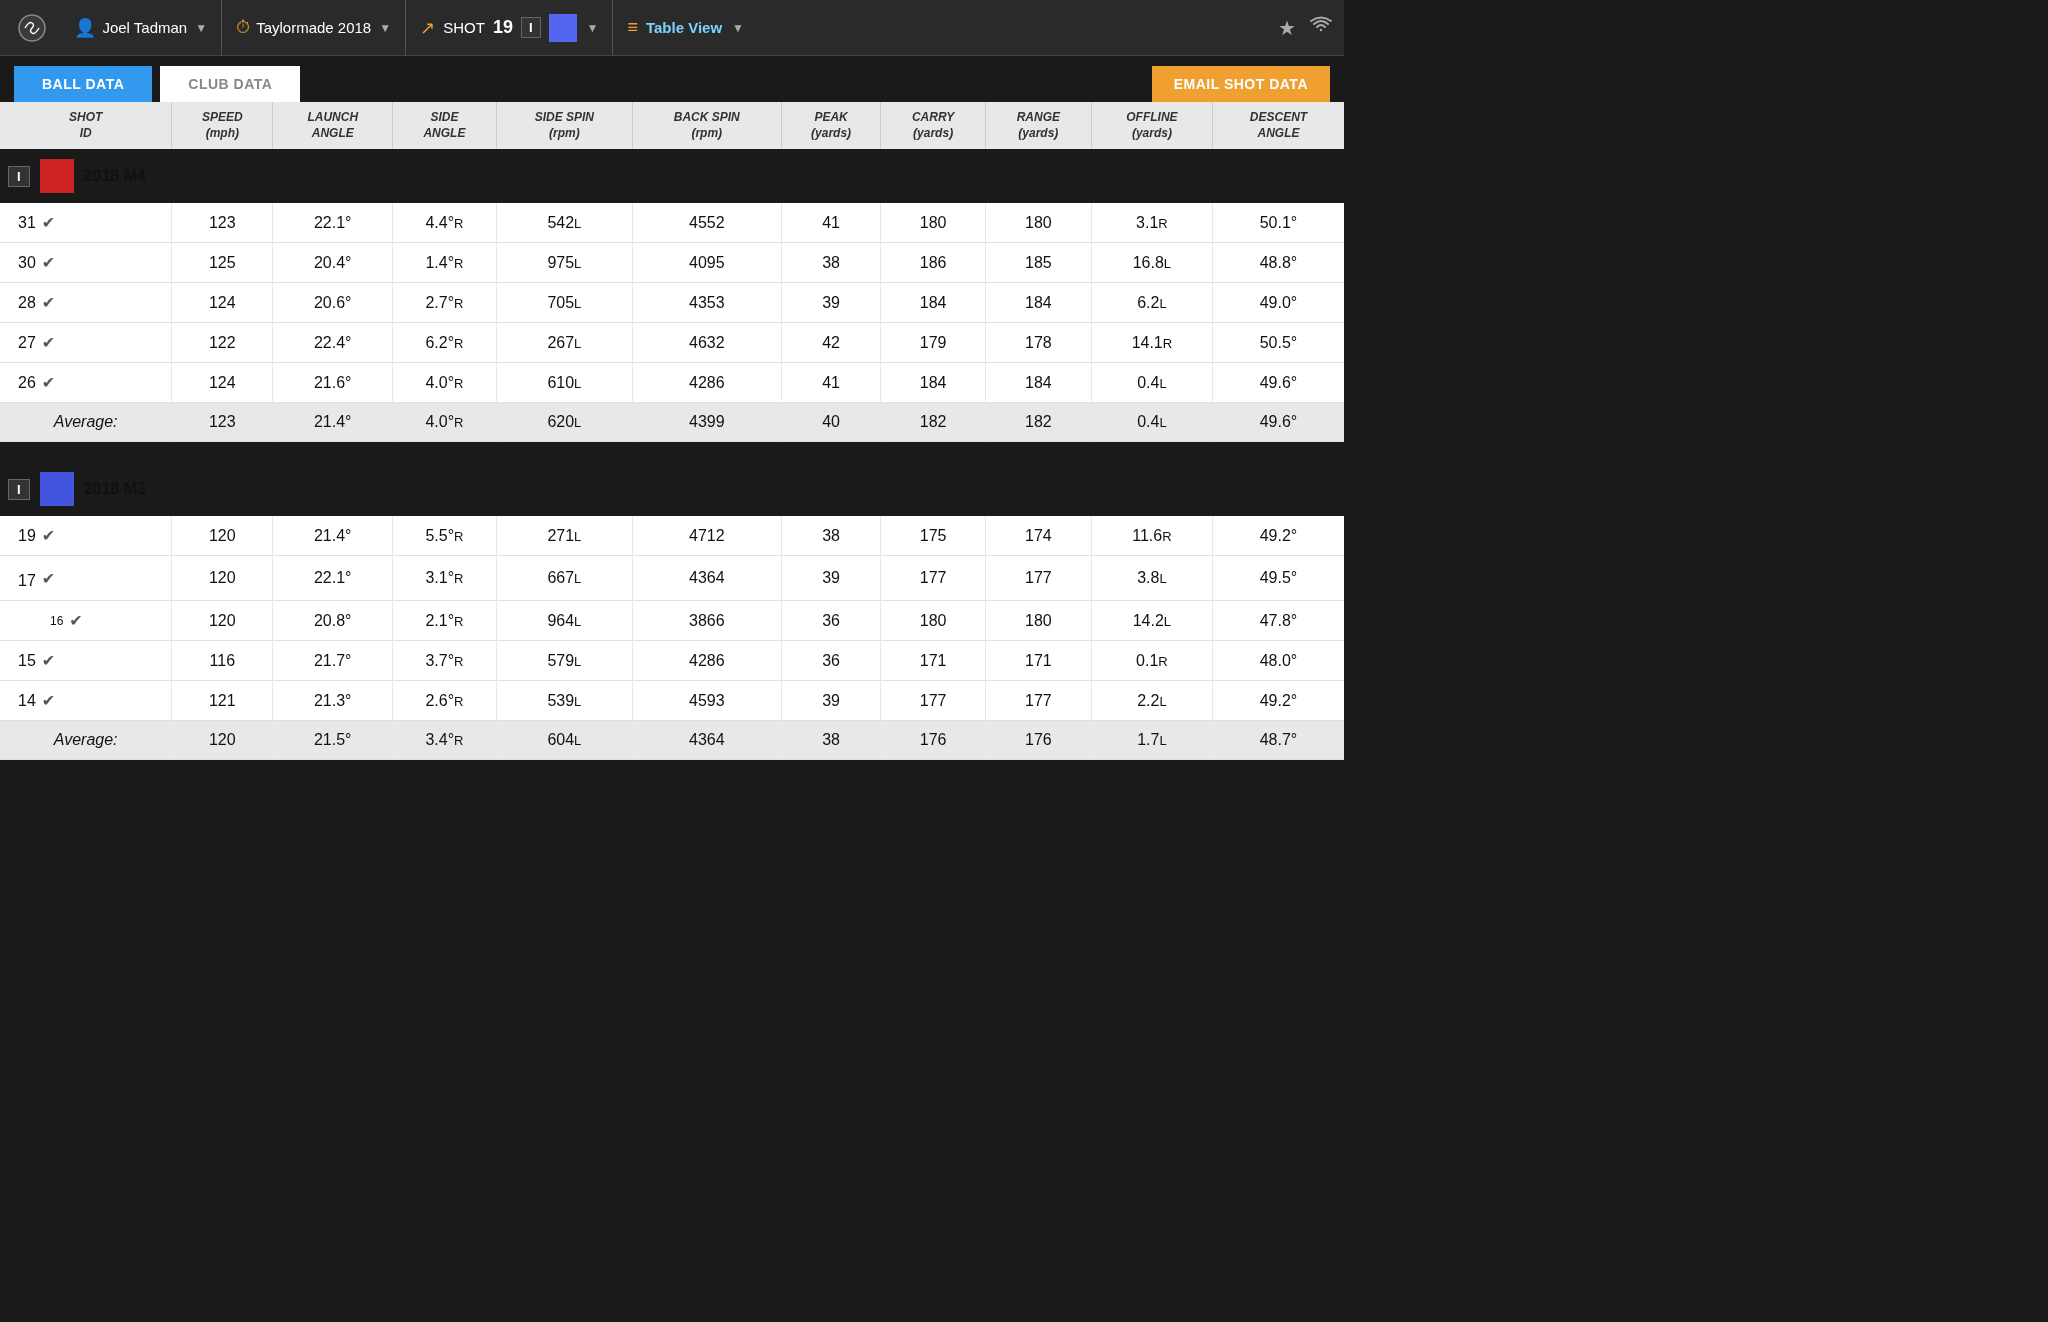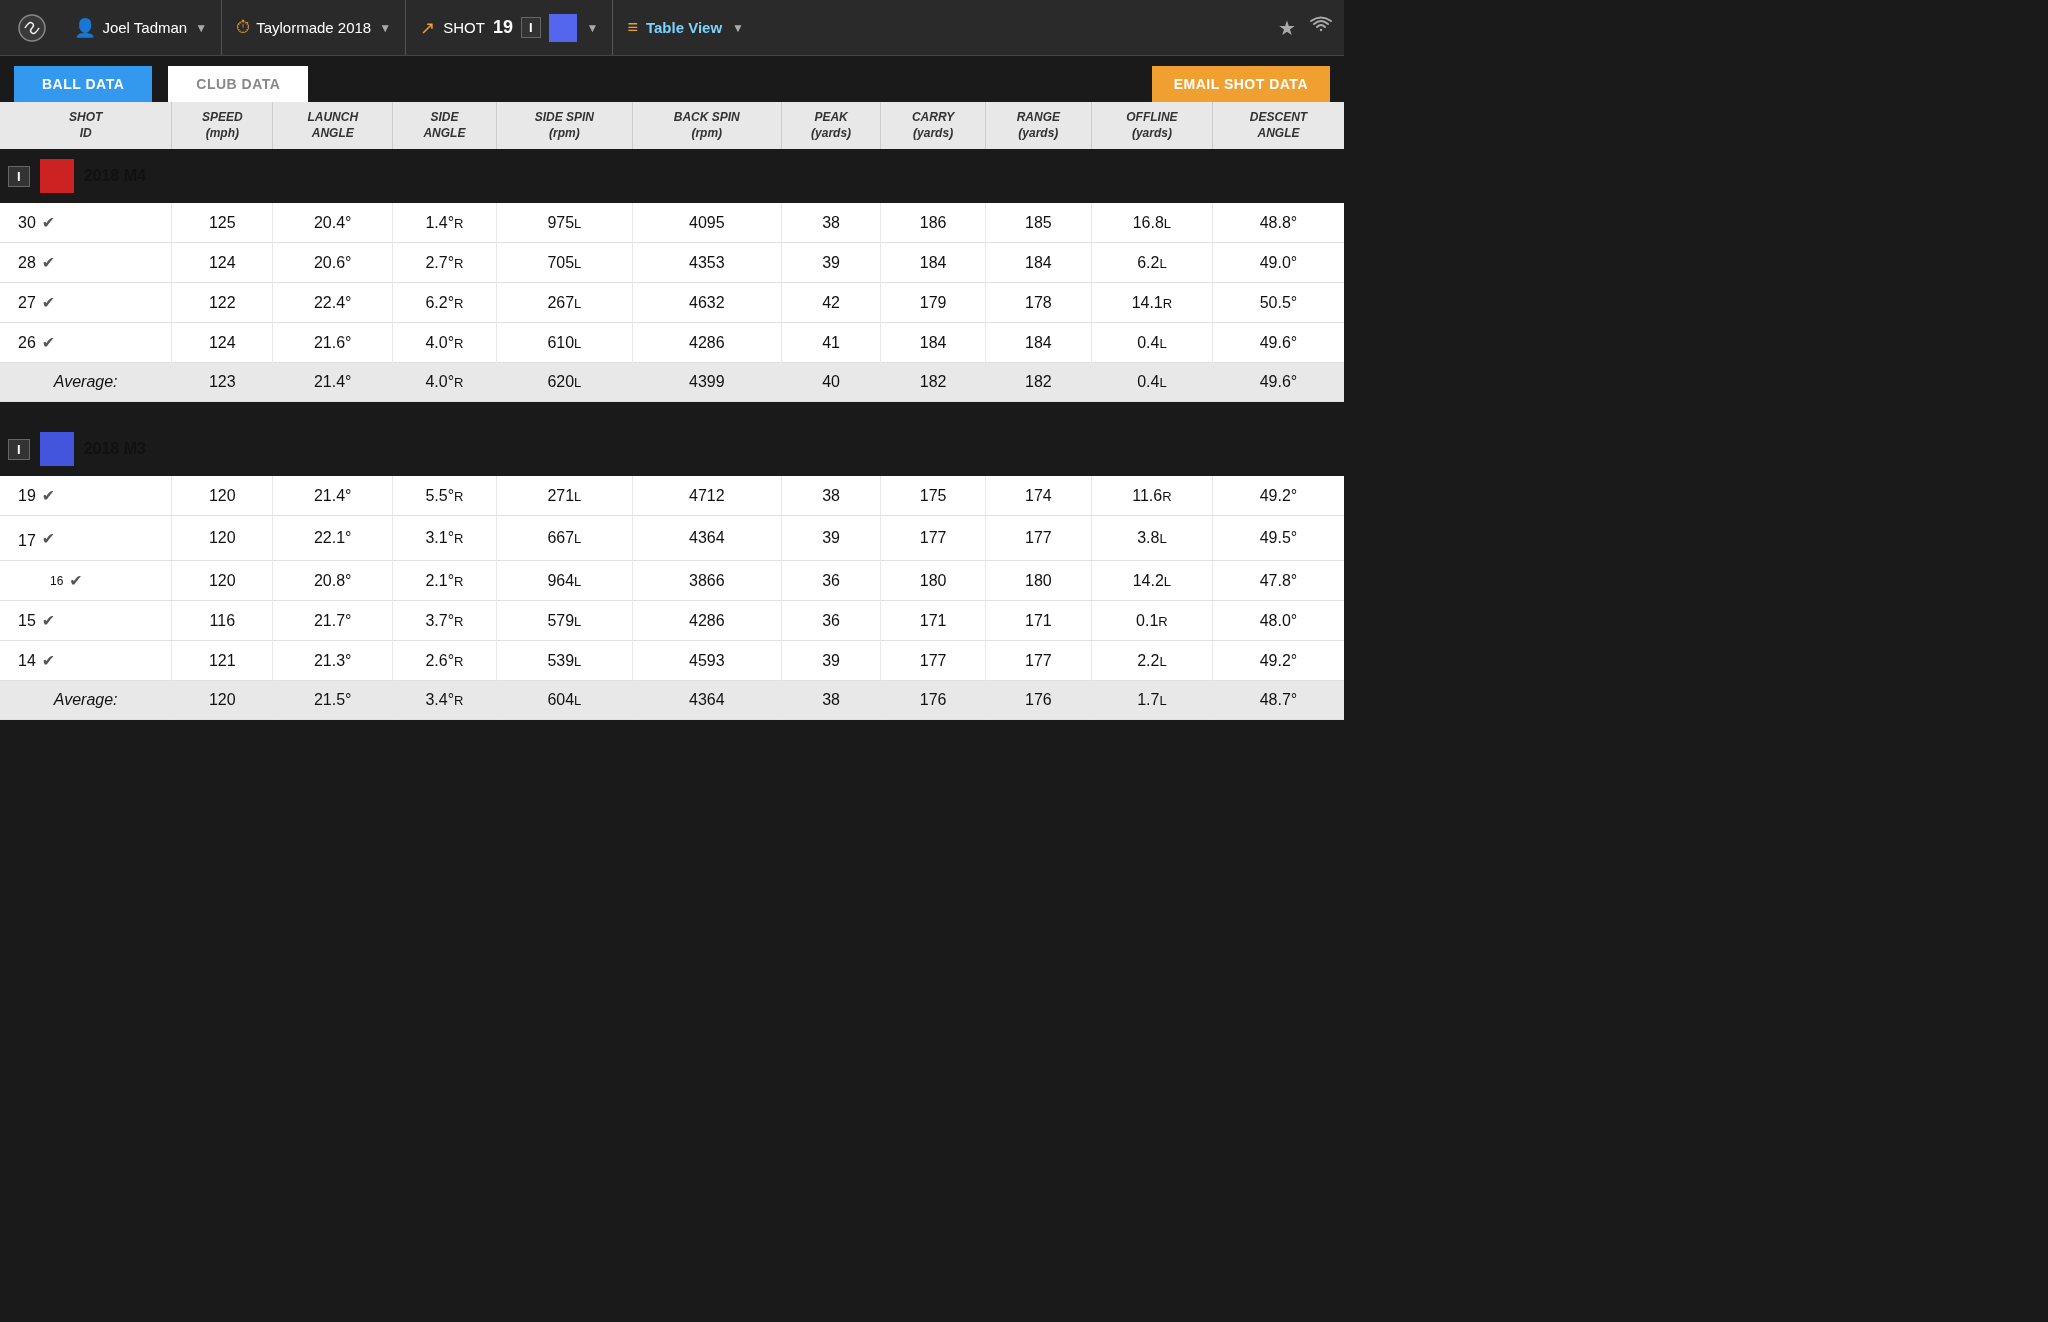--- a/index.html
+++ b/index.html
@@ -126,21 +126,21 @@
     
     .tab-bar {
       display: flex;
       align-items: center;
       background: #1a1a1a;
       padding: 10px 14px 0 14px;
       justify-content: space-between;
     }
     .tab-buttons {
       display: flex;
-      gap: 16px;
+      gap: 8px;
     }
     .tab-btn {
       padding: 10px 28px;
       font-size: 14px;
       font-weight: 700;
       cursor: pointer;
       border: none;
       letter-spacing: 0.5px;
     }
     .tab-btn.active {
@@ -363,20 +363,38 @@
             <div class="group-header-inner">
               <span class="group-i-badge">I</span>
               <span class="group-color-red"></span>
               <span>2018 M4</span>
             </div>
           </td>
         </tr>
         <tr class="data-row">
           <td>
             <div class="shot-id-cell">
+              <span style="font-size:16px;">31</span>
+              <span class="check-icon">✔</span>
+            </div>
+          </td>
+          <td>123</td>
+          <td>22.1°</td>
+          <td>4.4°<span class="sub-text">R</span></td>
+          <td>542<span class="sub-text">L</span></td>
+          <td>4552</td>
+          <td>41</td>
+          <td>180</td>
+          <td>180</td>
+          <td>3.1<span class="sub-text">R</span></td>
+          <td>50.1°</td>
+        </tr>
+        <tr class="data-row">
+          <td>
+            <div class="shot-id-cell">
               <span style="font-size:16px;">30</span>
               <span class="check-icon">✔</span>
             </div>
           </td>
           <td>125</td>
           <td>20.4°</td>
           <td>1.4°<span class="sub-text">R</span></td>
           <td>975<span class="sub-text">L</span></td>
           <td>4095</td>
           <td>38</td>

